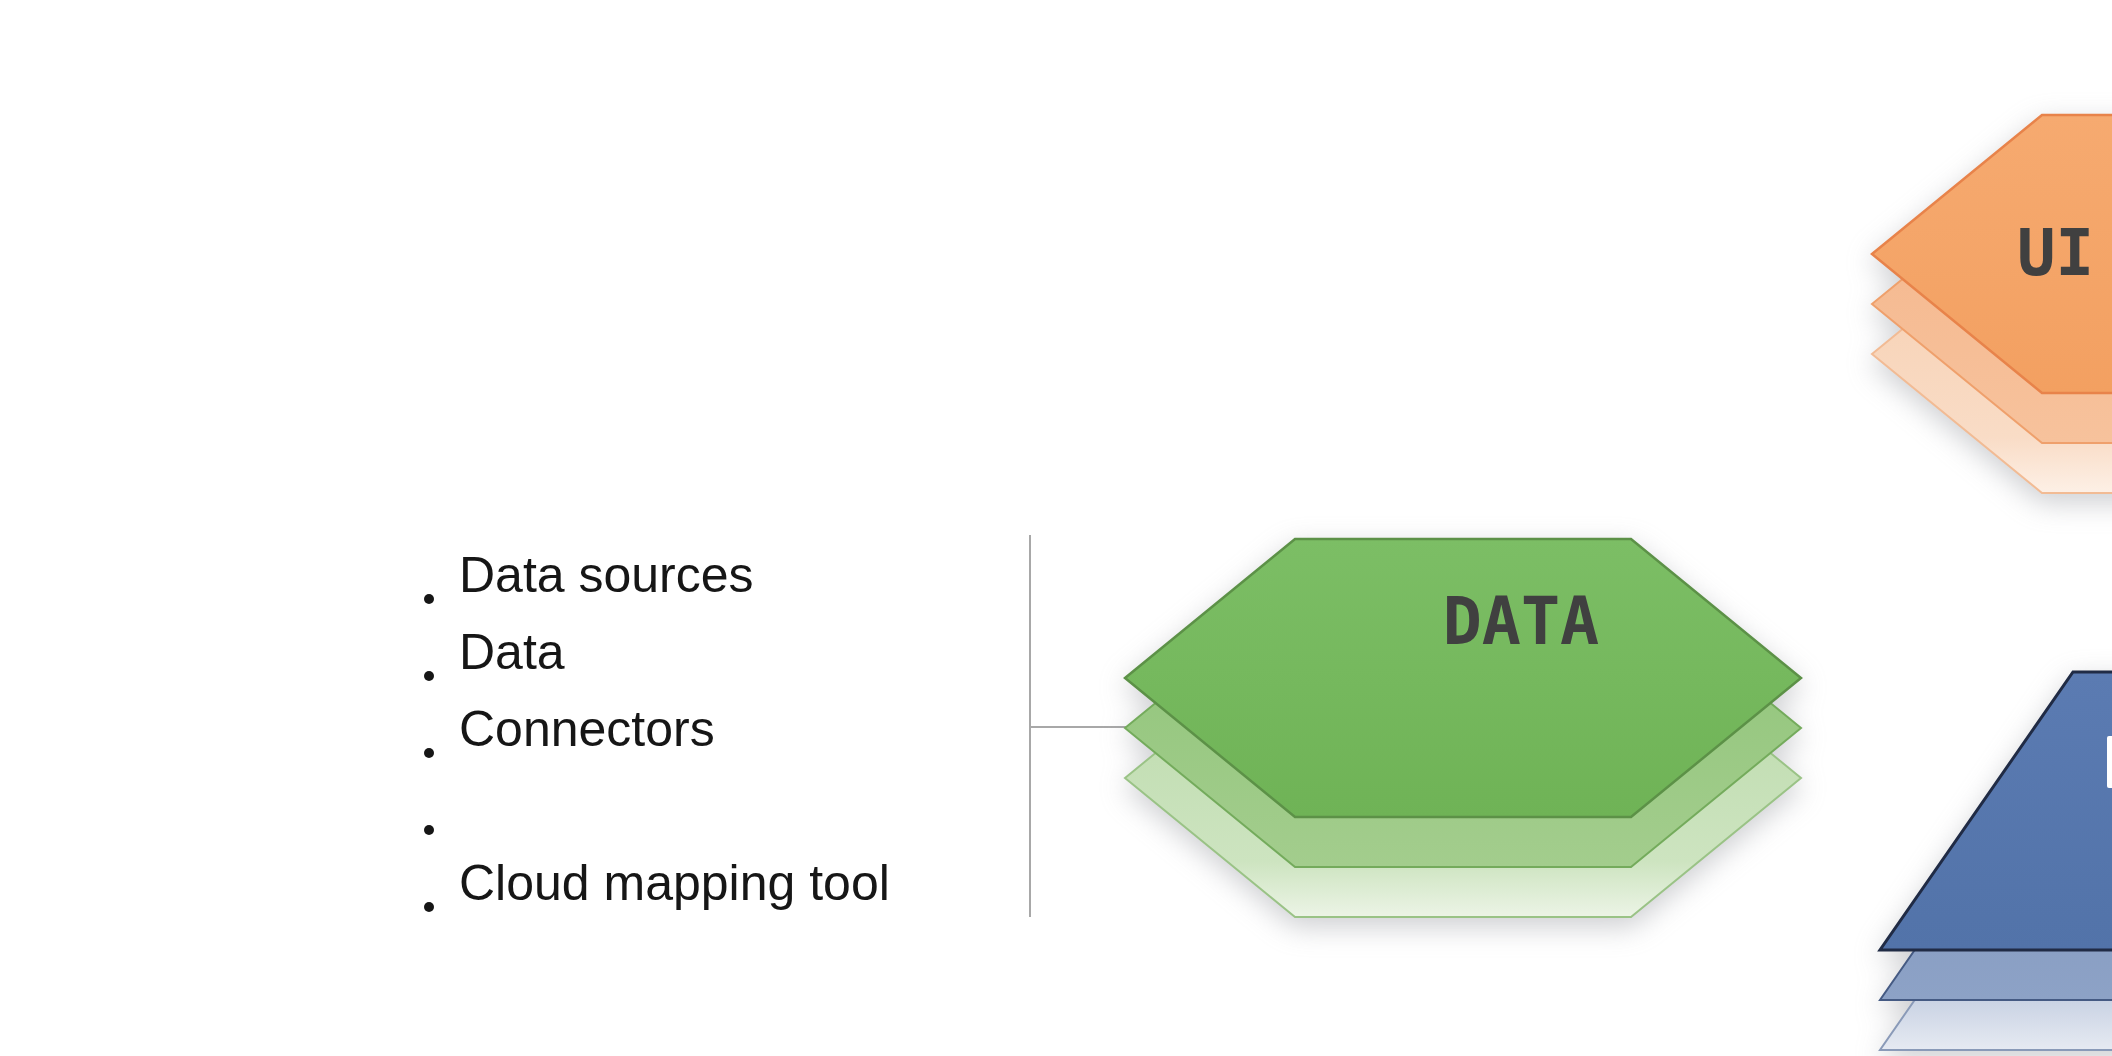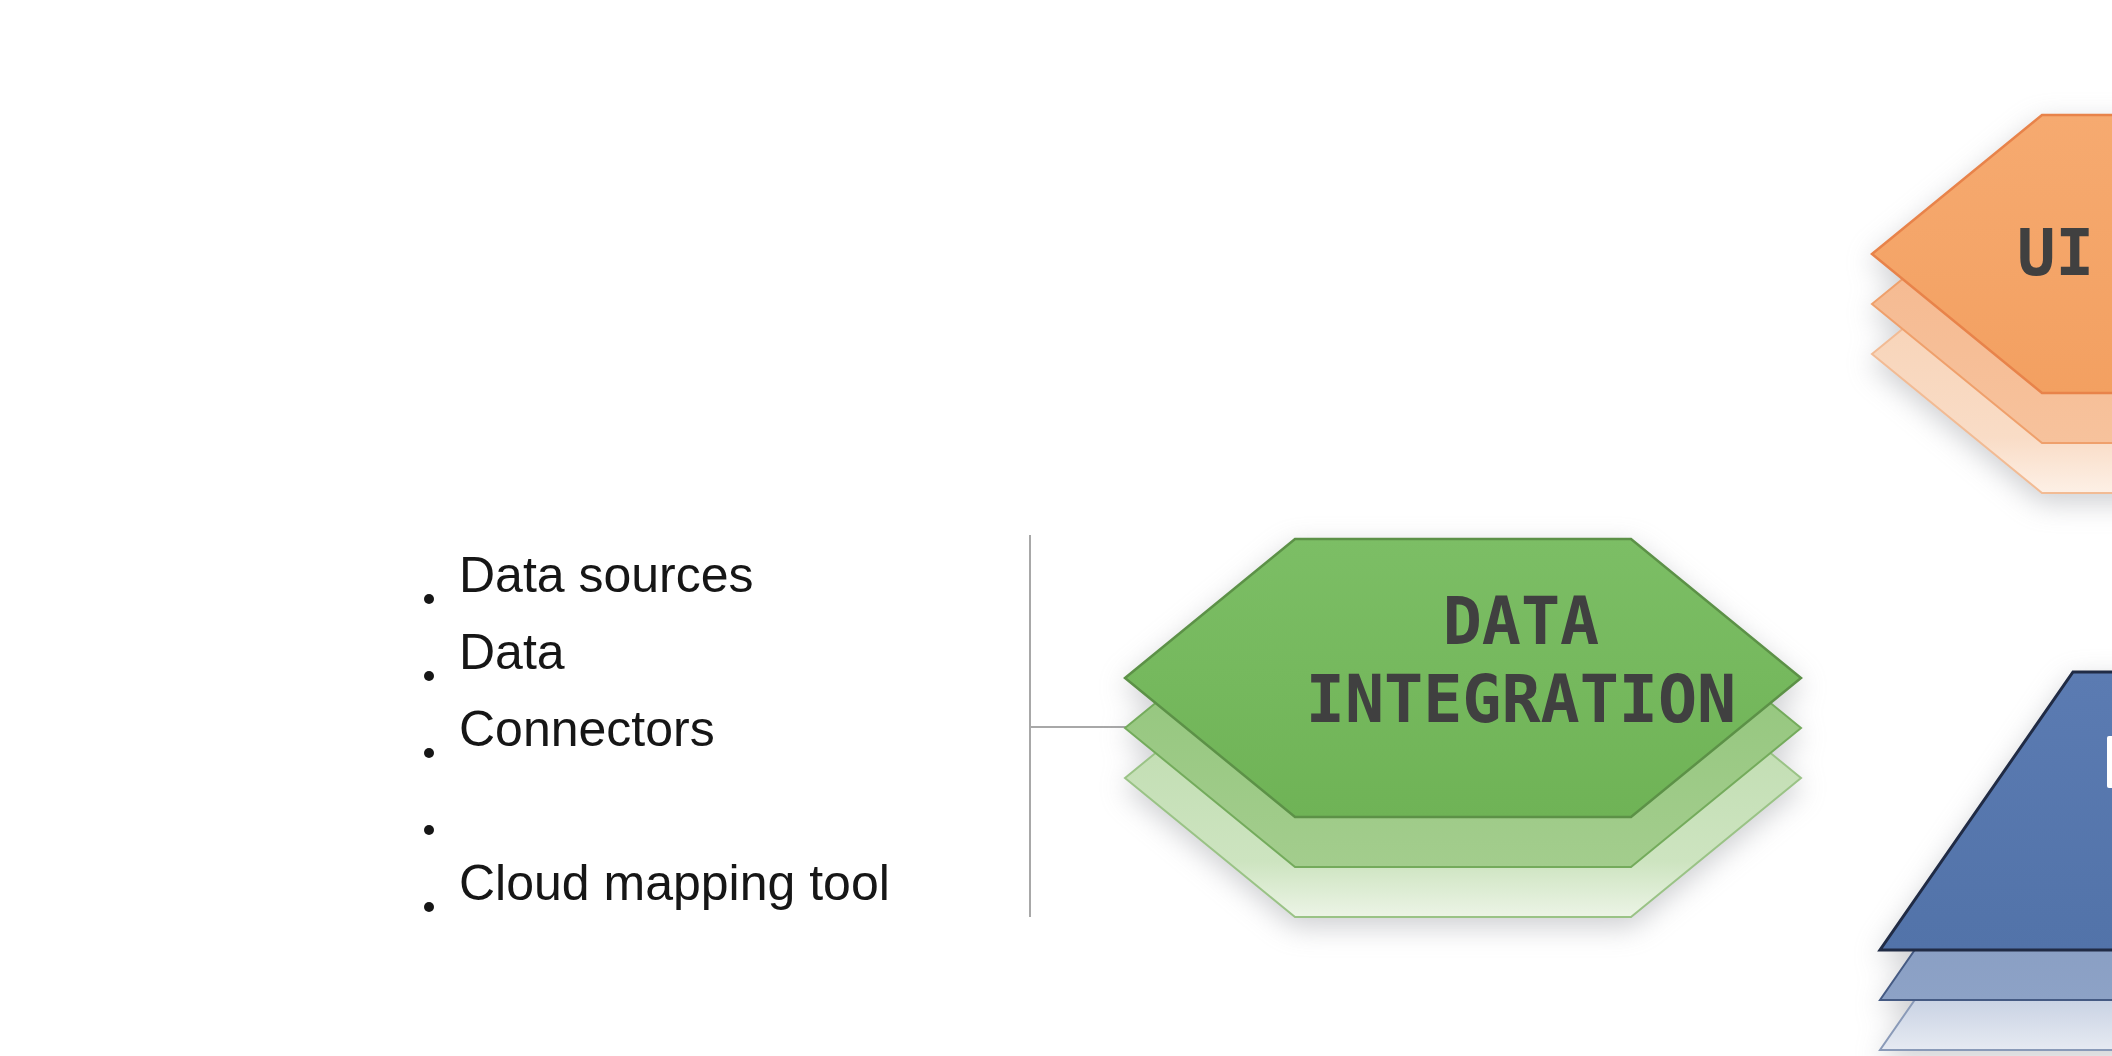--- a/index.html
+++ b/index.html
@@ -148,21 +148,20 @@
         <stop offset="0.8" stop-color="#cde4c0"></stop>
         <stop offset="1" stop-color="#ecf4e6"></stop>
       </linearGradient>
     </defs>
     <polygon points="0,239 170,100 506,100 676,239 506,378 170,378" fill="url(#gE2)" stroke="#9ac386" stroke-width="2"></polygon>
     <polygon points="0,189 170,50 506,50 676,189 506,328 170,328" fill="url(#gE1)" stroke="#74ab5c" stroke-width="2"></polygon>
     <polygon points="0,139 170,0 506,0 676,139 506,278 170,278" fill="url(#gMain)" stroke="#5c9147" stroke-width="2.5"></polygon>
   </svg>
   <div id="green-label" class="shape-label">
     <div>DATA</div>
-    <div>INTEGRATION</div>
   </div>
 
   <svg id="orange-stack" class="stack" width="676" height="378" viewBox="0 0 676 378">
     <defs>
       <linearGradient id="oMain" x1="0" y1="0" x2="0" y2="1">
         <stop offset="0" stop-color="#f6aa70"></stop>
         <stop offset="1" stop-color="#f3a061"></stop>
       </linearGradient>
       <linearGradient id="oE1" x1="0" y1="0" x2="0" y2="1">
         <stop offset="0" stop-color="#f4b68c"></stop>

